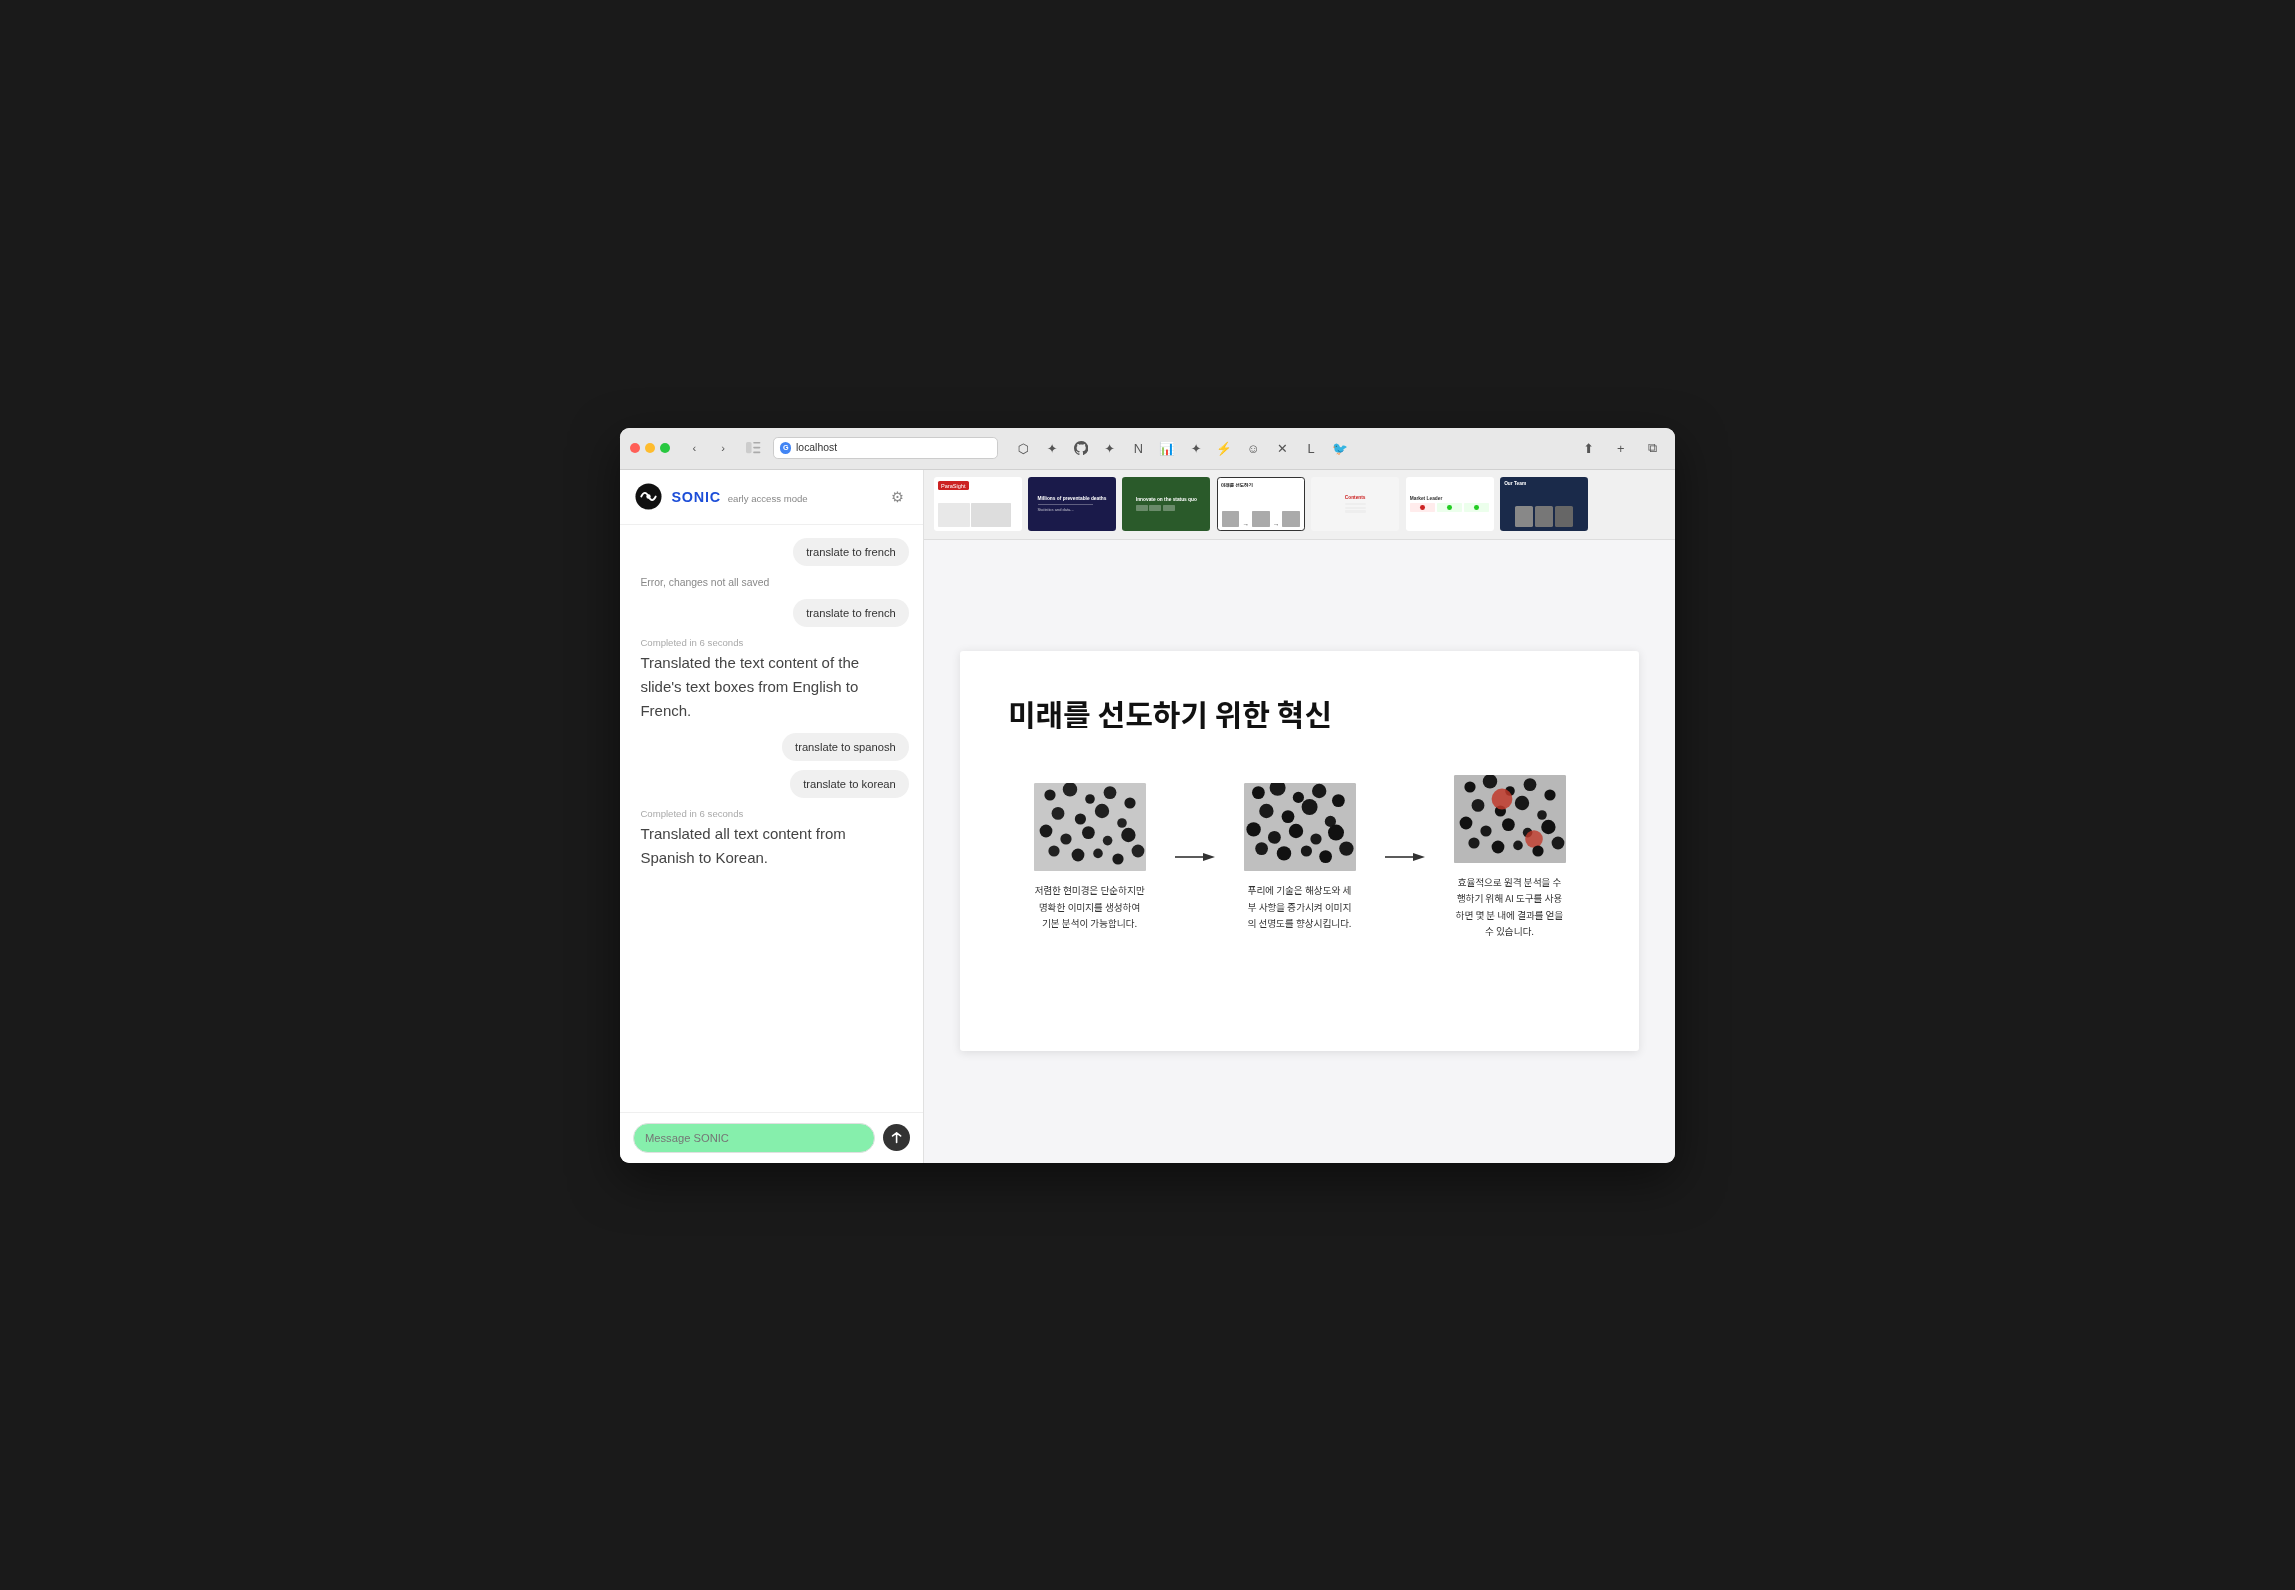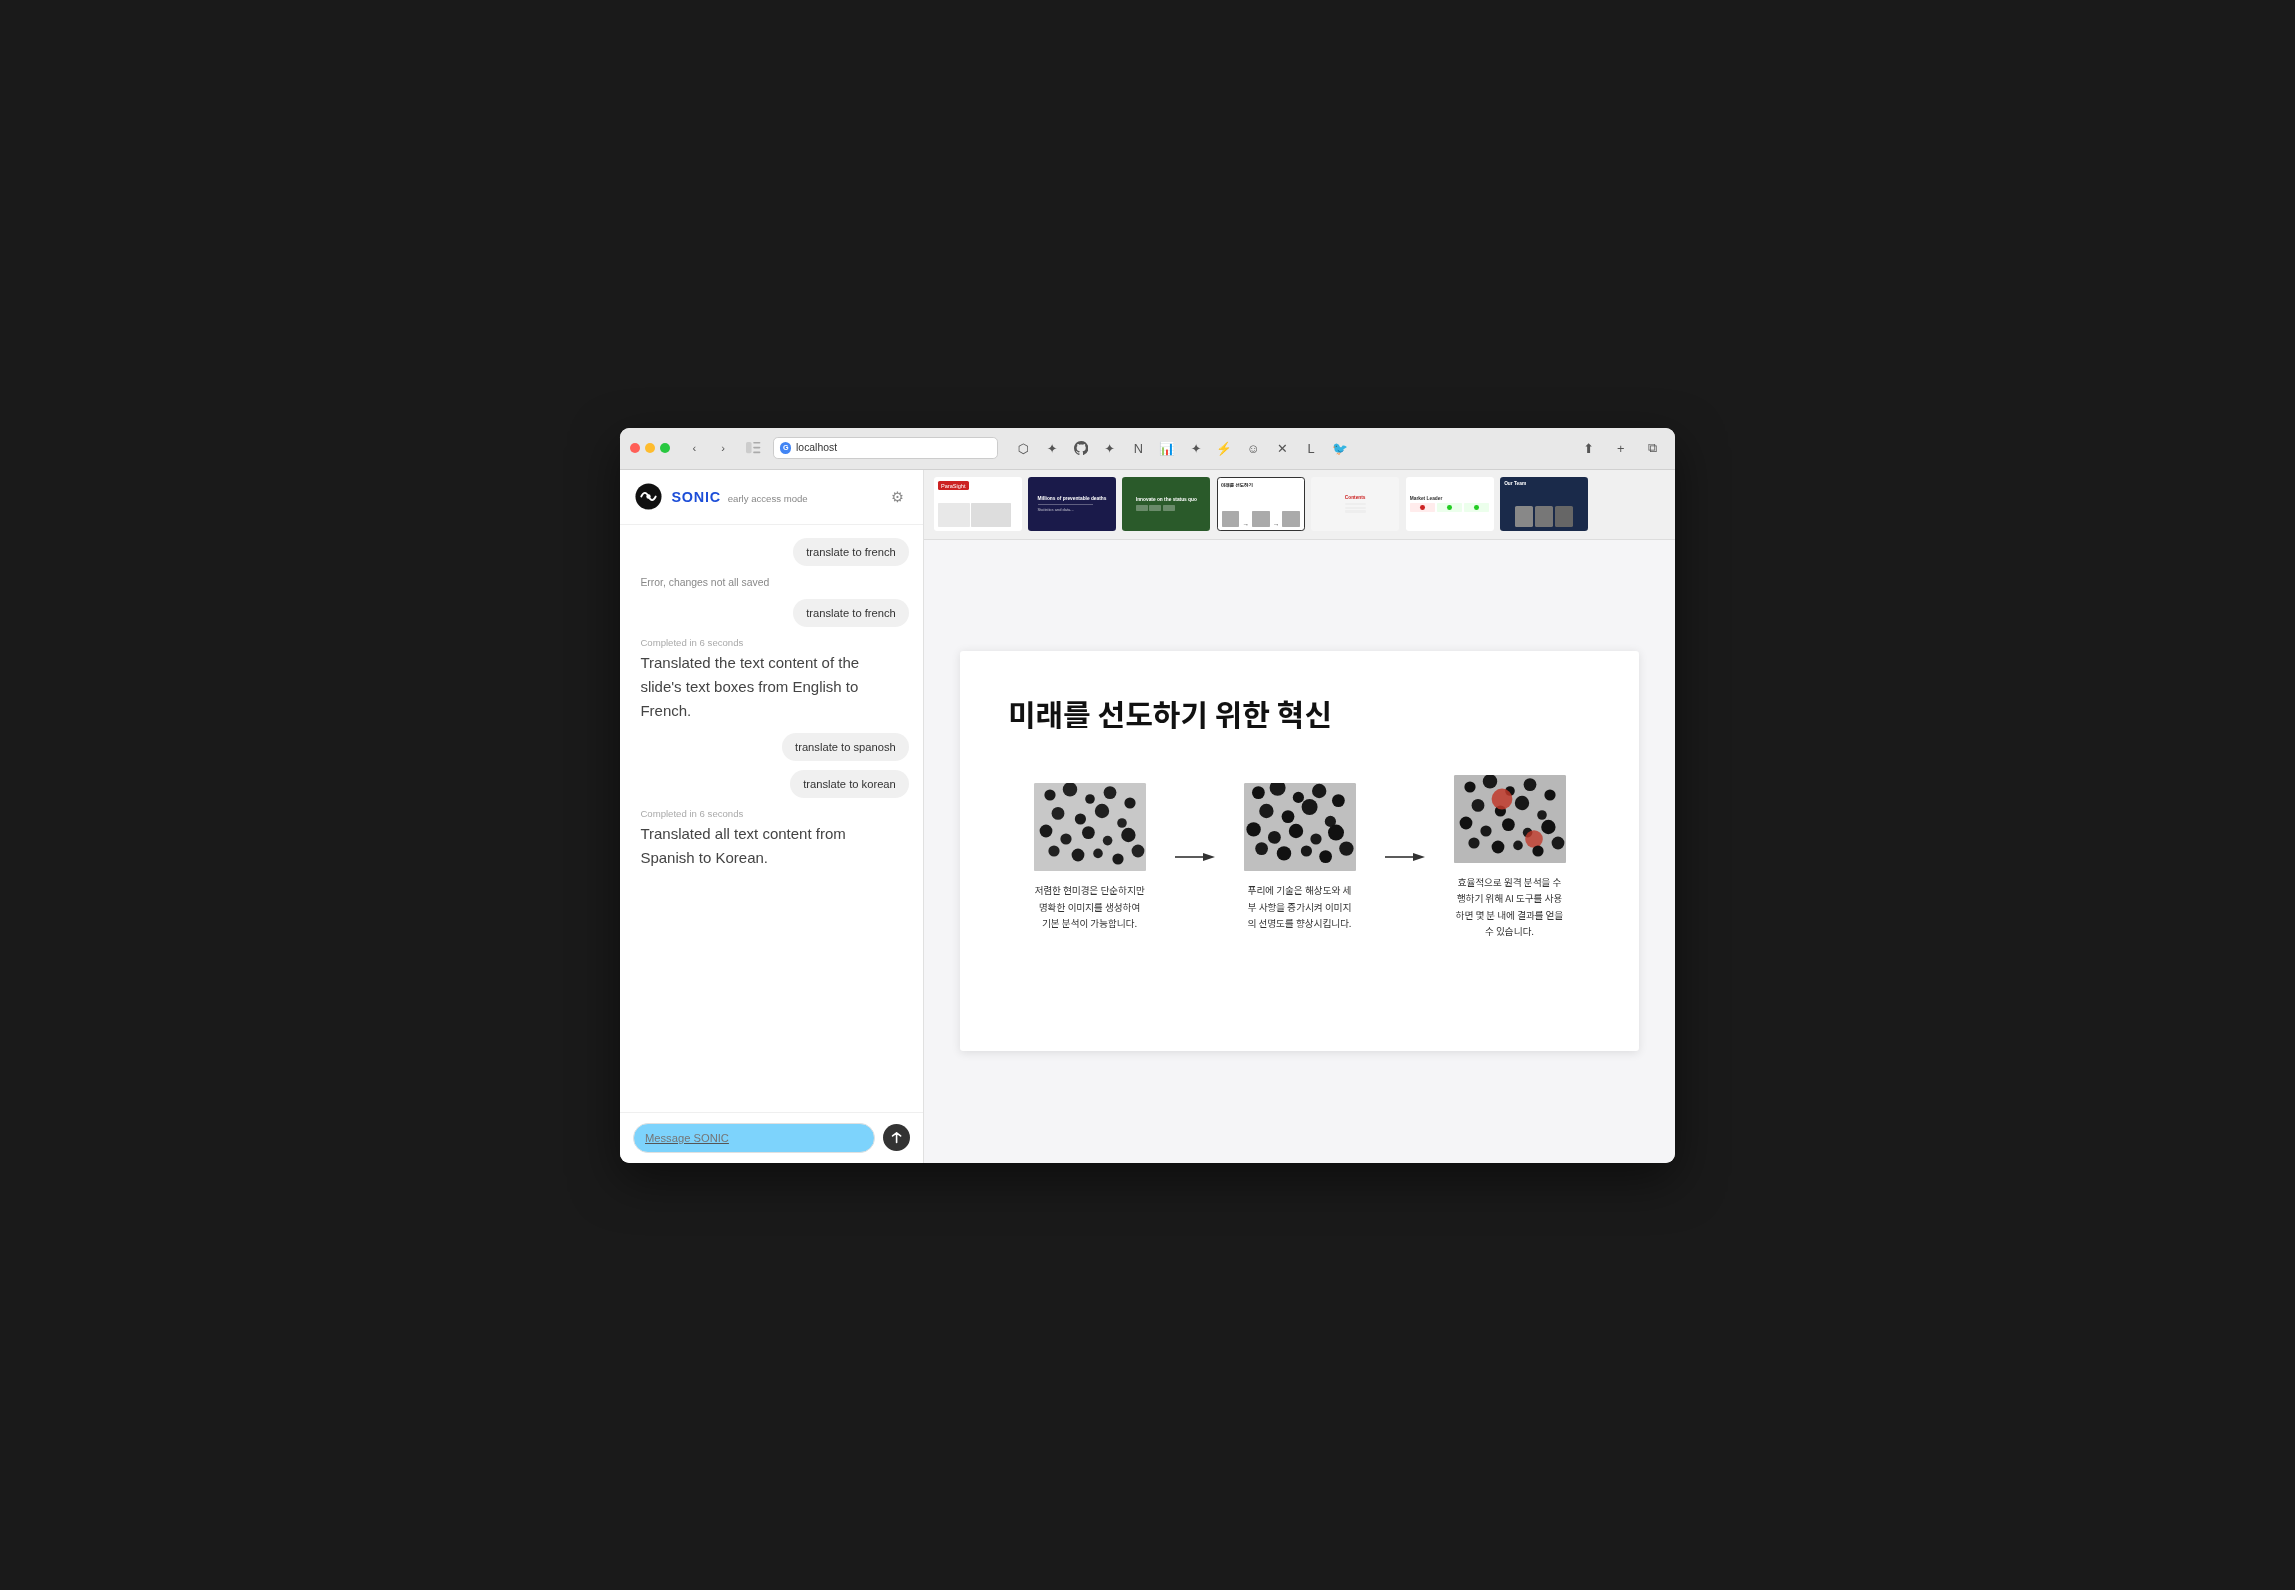--- a/index.html
+++ b/index.html
@@ -227,23 +227,22 @@
     }
 
     .chat-input {
       flex: 1;
       height: 30px;
       border: 0.8px solid #e0e0e0;
       border-radius: 16px;
       padding: 0 11.2px;
       font-size: 11.2px;
       color: #555;
-      background: #7dd3fc;
+      background: #86efac;
       outline: none;
-      text-decoration: underline;
     }
 
     .send-btn {
       width: 27px;
       height: 27px;
       background: #333;
       border-radius: 50%;
       border: none;
       cursor: pointer;
       display: flex;

